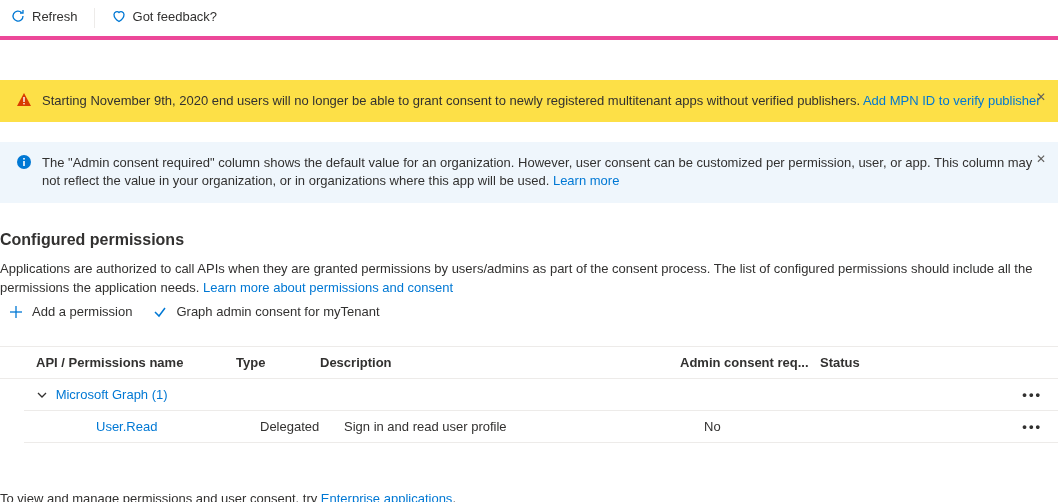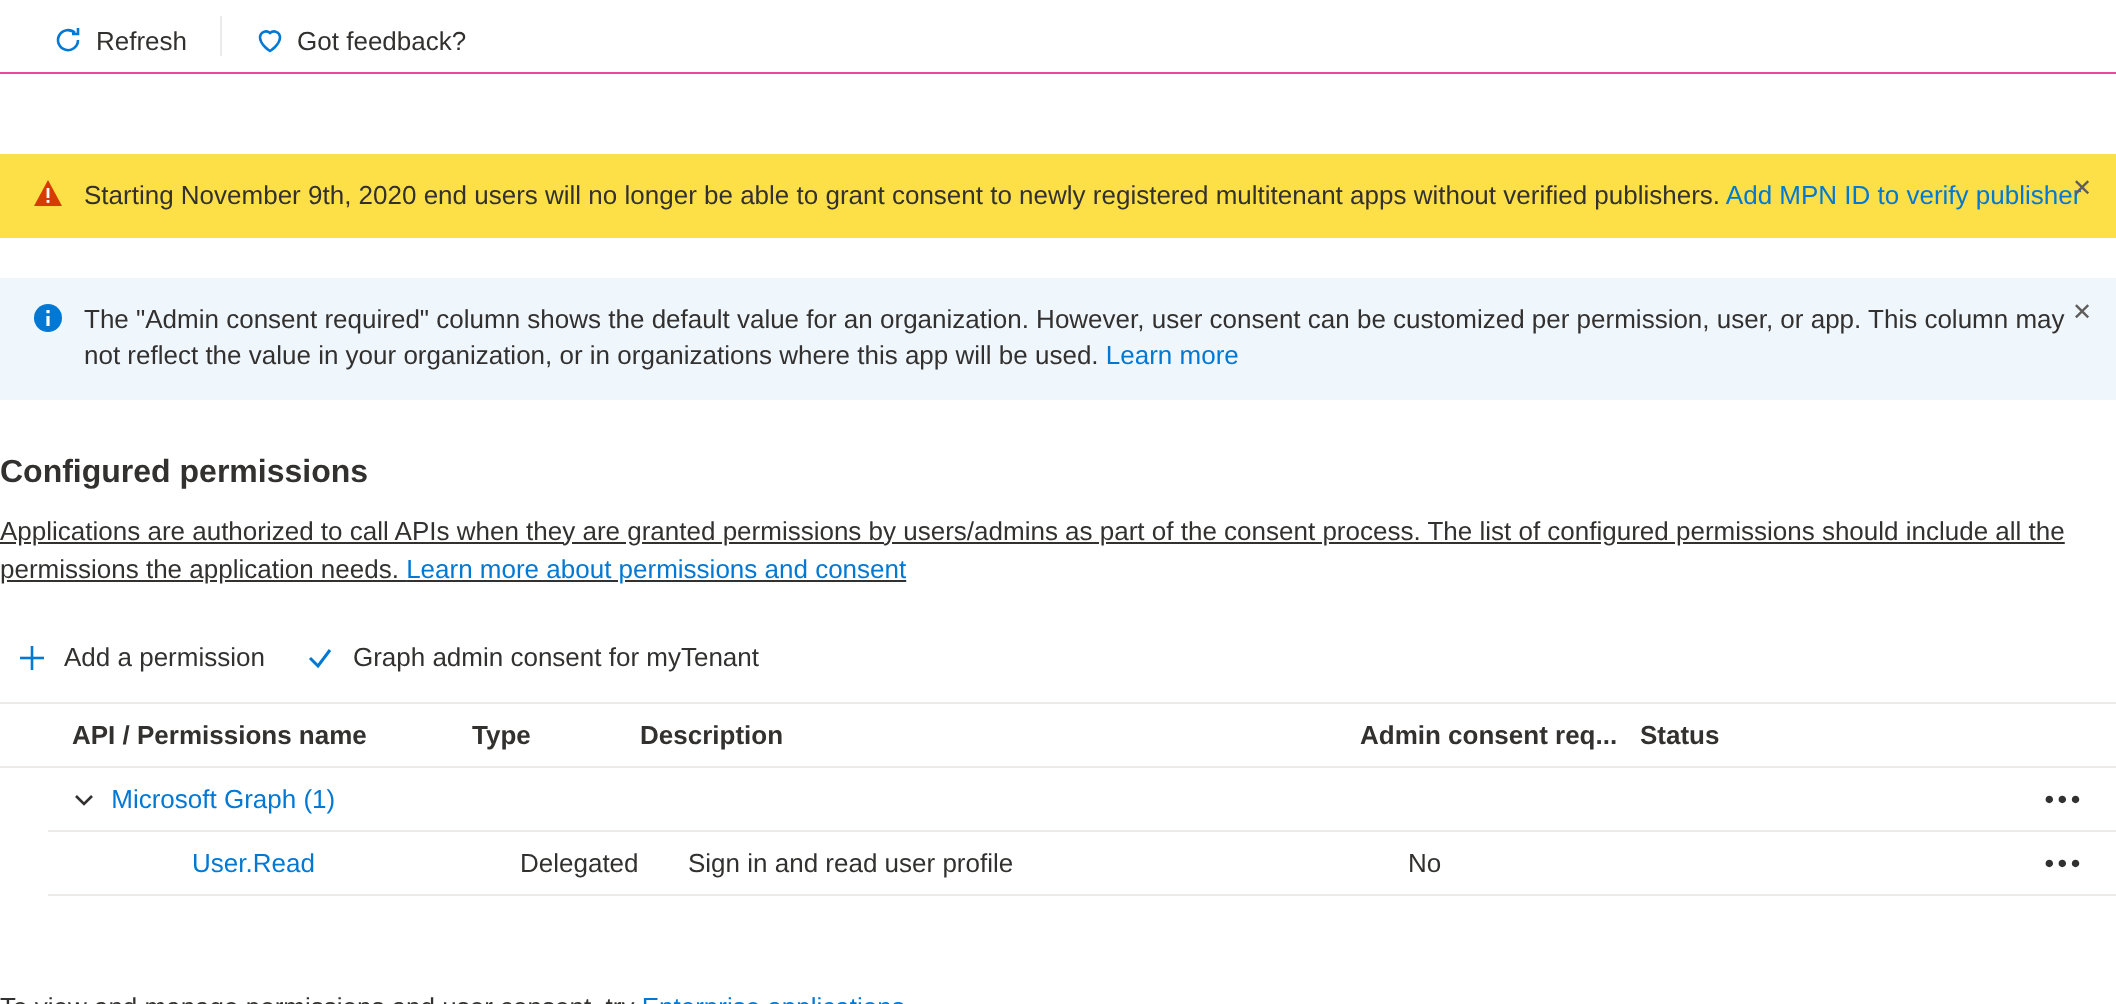--- a/index.html
+++ b/index.html
@@ -5,23 +5,23 @@
     * { margin: 0; padding: 0; box-sizing: border-box; }
     body {
       font-family: "Segoe UI", -apple-system, sans-serif;
       font-size: 13px;
       color: #323130;
       background: #fff;
       width: 1058px;
     }
     .topbar {
       display: flex;
-      align-items: flex-end;
-      padding: 8px 26px;
-      border-bottom: 1px solid #ec4899;
+      align-items: flex-start;
+      padding: 8px 10px;
+      border-bottom: 4px solid #ec4899;
       gap: 16px;
     }
     .topbar-item {
       display: flex;
       align-items: center;
       gap: 6px;
       cursor: pointer;
     }
     .vdivider {
       width: 1px;
@@ -65,22 +65,20 @@
       padding: 0;
       margin-top: 28px;
     }
     .section h2 {
       font-size: 16px;
       font-weight: 600;
       margin-bottom: 10px;
     }
     .section-desc {
       line-height: 1.5;
-      margin-bottom: 20px;
-      text-decoration: underline;
     }
     .action-row {
       display: flex;
       align-items: center;
       gap: 20px;
       padding: 6px 22px 14px 8px;
     }
     .action-btn {
       display: flex;
       align-items: center;
@@ -95,20 +93,21 @@
     .thead, .trow {
       display: grid;
       grid-template-columns: 36px 200px 84px 360px 140px 120px 1fr 40px;
       align-items: center;
       padding: 8px 0;
       border-top: 1px solid #edebe9;
     }
     .trow:last-child { border-bottom: 1px solid #edebe9; margin-left: 24px; }
     .thead {
       font-weight: 600;
+      margin-top: 12px;
     }
     .th, .td {
       padding-right: 8px;
       white-space: nowrap;
       overflow: hidden;
       text-overflow: ellipsis;
     }
     .actions-cell {
       text-align: right;
       padding-right: 16px;

